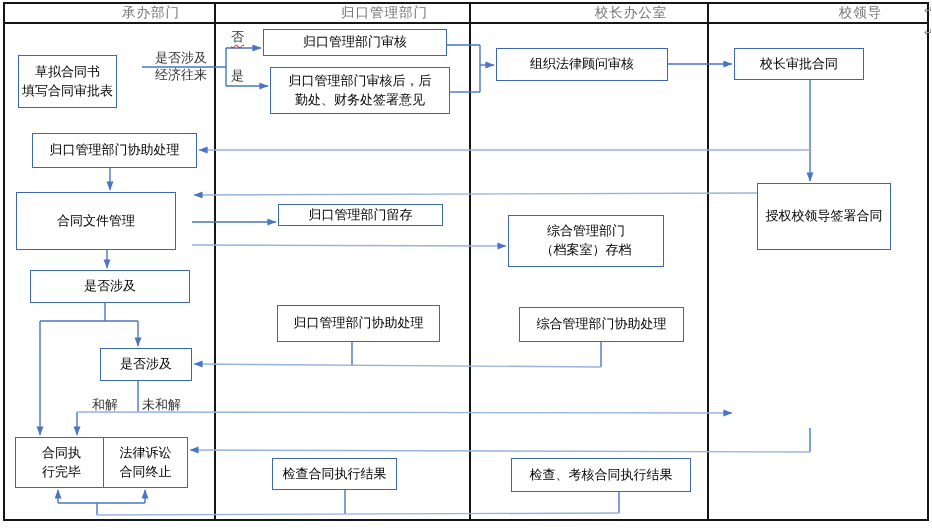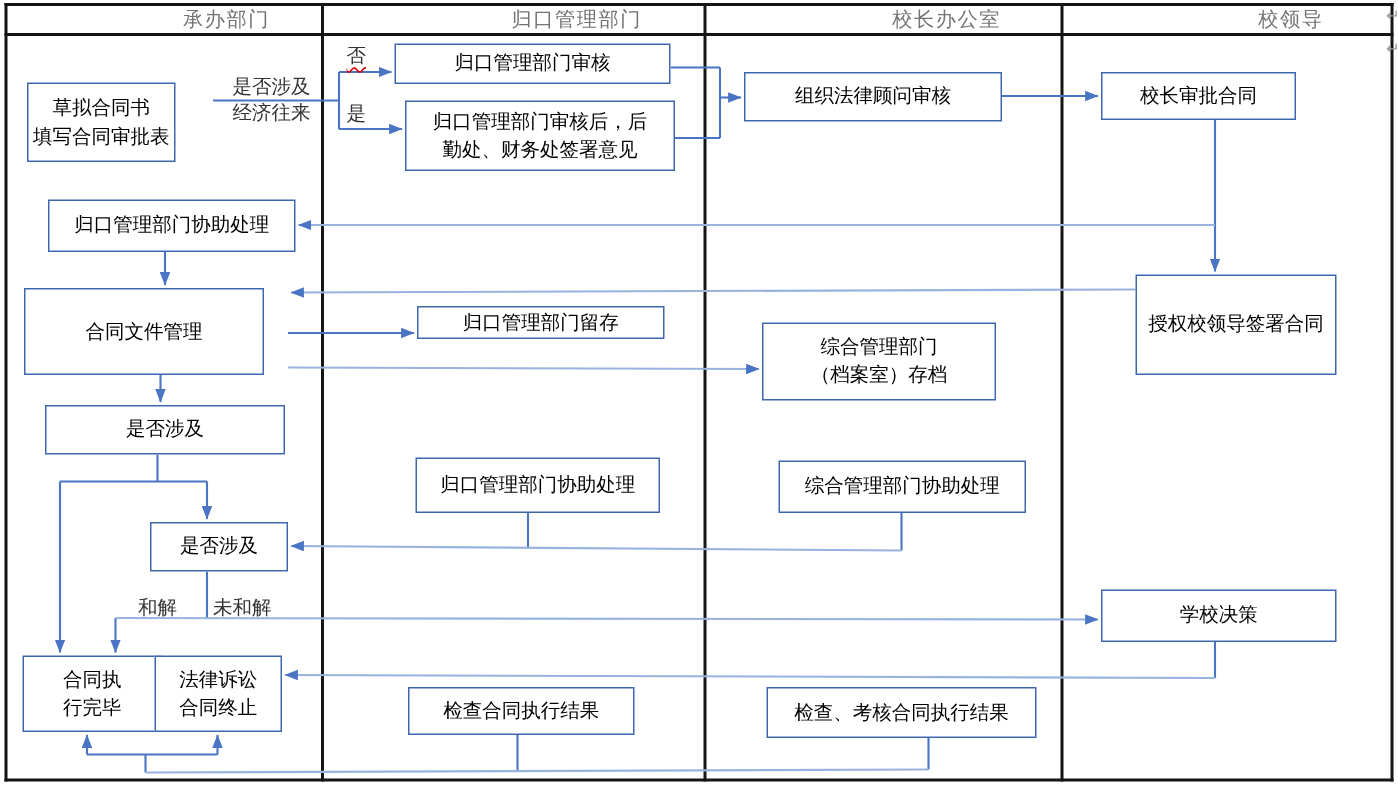--- a/index.html
+++ b/index.html
@@ -117,26 +117,25 @@
   <div class="node" style="left:32px;top:133px;width:165px;height:35px">归口管理部门协助处理</div>
   <div class="node" style="left:16px;top:192px;width:160px;height:58px">合同文件管理</div>
   <div class="node" style="left:278px;top:204px;width:165px;height:22px">归口管理部门留存</div>
   <div class="node" style="left:508px;top:215px;width:156px;height:52px">综合管理部门
 （档案室）存档</div>
   <div class="node" style="left:757px;top:183px;width:134px;height:67px">授权校领导签署合同</div>
   <div class="node" style="left:30px;top:270px;width:160px;height:33px">是否涉及</div>
   <div class="node" style="left:277px;top:305px;width:163px;height:37px">归口管理部门协助处理</div>
   <div class="node" style="left:519px;top:307px;width:165px;height:35px">综合管理部门协助处理</div>
   <div class="node" style="left:100px;top:348px;width:92px;height:33px">是否涉及</div>
-  <div class="node" style="left:734px;top:393px;width:157px;height:35px">学校决策</div>
   <div class="node" style="left:15px;top:437px;width:93px;height:51px">合同执
 行完毕</div>
   <div class="node" style="left:103px;top:437px;width:85px;height:51px">法律诉讼
 合同终止</div>
-  <div class="node" style="left:272px;top:458px;width:151px;height:32px">检查合同执行结果</div>
+  <div class="node" style="left:272px;top:458px;width:125px;height:32px">检查合同执行结果</div>
   <div class="node" style="left:511px;top:458px;width:180px;height:34px">检查、考核合同执行结果</div>
 
   <div class="label" style="left:148px;top:49px;width:66px">是否涉及
 经济往来</div>
   <div class="label squiggle" style="left:231px;top:28px">否</div>
   <div class="label" style="left:231px;top:67px">是</div>
   <div class="label" style="left:92px;top:396px">和解</div>
   <div class="label" style="left:142px;top:396px">未和解</div>
 
   <div class="pmark" style="left:924px;top:4px">↵</div>

